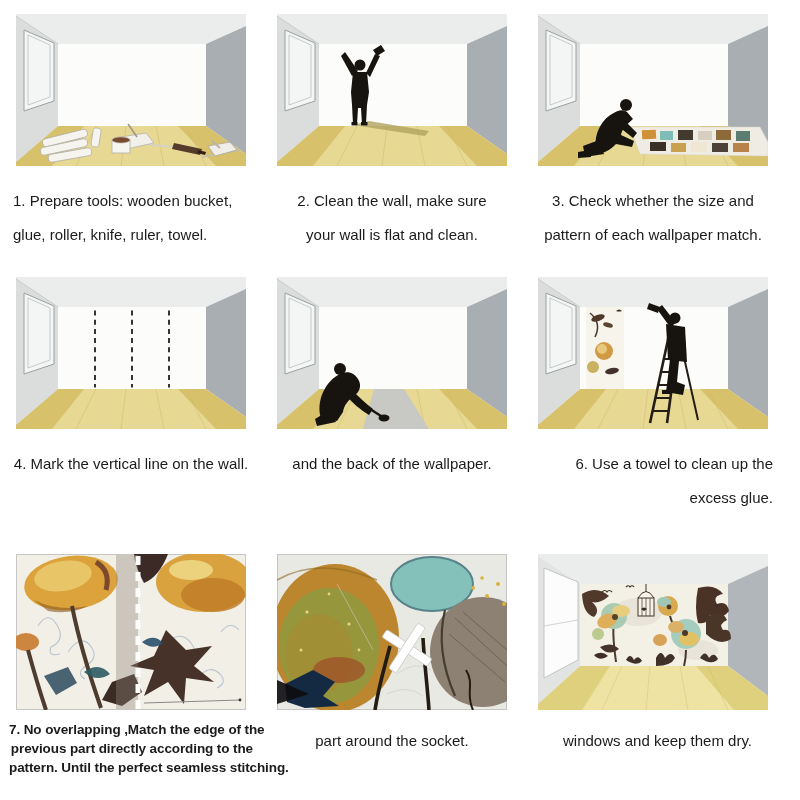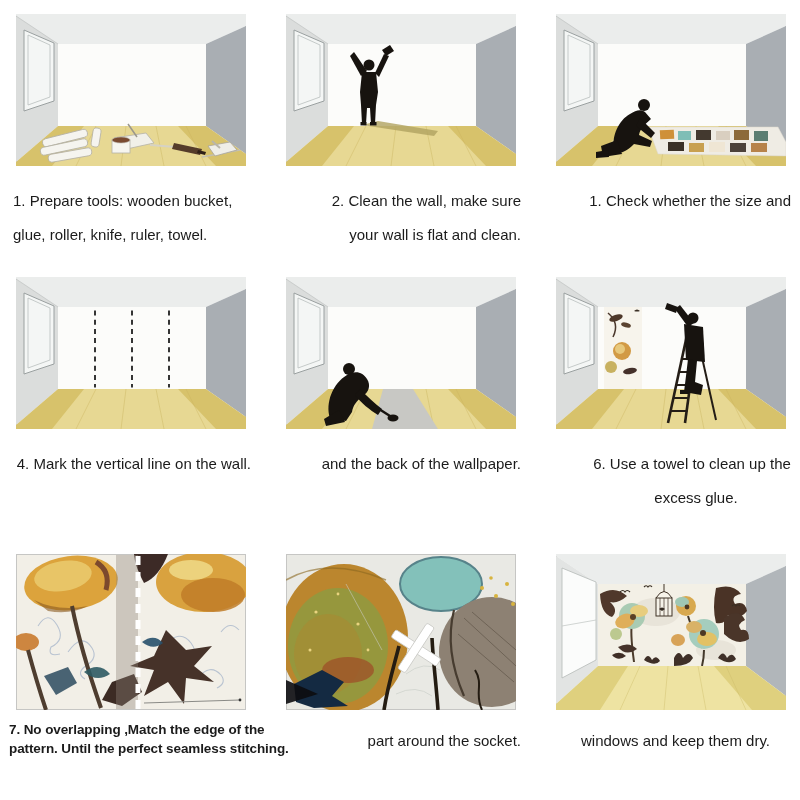--- a/index.html
+++ b/index.html
@@ -1,26 +1,26 @@
 <!DOCTYPE html>
 <html><head>
 <meta charset="utf-8">
 <style>
   html,body{margin:0;padding:0;background:#ffffff;}
   body{width:800px;height:800px;overflow:hidden;font-family:"Liberation Sans",sans-serif;}
   .sheet{display:grid;grid-template-columns:244px 244px 244px;grid-template-rows:263px 263px auto;
-         column-gap:26px;padding:12px 5px 0 9px;box-sizing:border-box;width:800px;}
+         column-gap:17px;padding:12px 5px 0 9px;box-sizing:border-box;width:800px;}
   .step{overflow:visible;}
   .fig{width:230px;height:152px;margin:2px auto 0;}
   .fig svg{display:block;width:100%;height:100%;}
   .row3 .fig{margin-top:16px;height:156px;}
-  .caption{margin:18px 2px 0;text-align:right;font-size:15px;line-height:34px;color:#1b1b1b;}
+  .caption{margin:18px 2px 0;text-align:center;font-size:15px;line-height:34px;color:#1b1b1b;}
   .caption .line{display:block;white-space:nowrap;}
   .cap-1{text-align:left;padding-left:2px;}
-  .cap-6{text-align:center;padding-left:42px;}
+  .cap-6{text-align:right;padding-left:42px;}
   .cap-6 .line + .line{padding-left:8px;}
   .cap-9{text-align:left;padding-left:30px;margin-top:14px;line-height:33px;}
   .cap-9 .line + .line{padding-left:20px;font-weight:bold;}
   .cap-7{font-size:13.5px;font-weight:700;line-height:19px;text-align:right;margin:10px 0 0 0;letter-spacing:-0.1px;}
   .cap-8{margin-top:14px;line-height:33px;}
 </style>
 </head>
 <body>
 
 <svg width="0" height="0" style="position:absolute" aria-hidden="true">
@@ -129,21 +129,22 @@
         <g fill="#17130f">
           <circle cx="88" cy="91" r="6"></circle>
           <path d="M58,138 C55,122 63,106 74,100 C80,96 85,95 89,98 L95,105 C88,111 84,115 83,121 L96,127 L94,133 L78,130 C71,137 64,141 58,138 Z"></path>
           <polygon points="84,104 99,119 95,124 80,112"></polygon>
           <polygon points="45,132 61,126 66,140 47,143"></polygon>
           <polygon points="40,138 52,136 53,143 40,144"></polygon>
         </g>
       </svg>
     </div>
     <p class="caption">
-      <span class="line">1. Check whether the size and</span>
+      <span class="line">3. Check whether the size and</span>
+      <span class="line">pattern of each wallpaper match.</span>
     </p>
   </section>
 
   <section class="step">
     <div class="fig">
       <svg viewBox="0 0 230 152">
         <use href="#room"></use>
         <g stroke="#1f1f1f" stroke-width="1.8" stroke-dasharray="5,4.2">
           <line x1="79" y1="33.5" x2="79" y2="110.5"></line>
           <line x1="116" y1="33.5" x2="116" y2="110.5"></line>
@@ -256,20 +257,21 @@
           <path d="M28,122 L52,113 L61,129 L40,141 Z" fill="#2c4a5e" opacity="0.85"></path>
         </g>
         <rect x="100" y="1" width="22" height="154" fill="#8d8478" opacity="0.38"></rect>
         <line x1="122" y1="2" x2="122" y2="156" stroke="#ffffff" stroke-width="5" stroke-dasharray="9,7"></line>
         <line x1="128" y1="149" x2="224" y2="146" stroke="#8a8a86" stroke-width="1.2"></line>
         <circle cx="224" cy="146" r="1.4" fill="#333"></circle>
       </svg>
     </div>
     <p class="caption cap-7">
       <span class="line">7. No overlapping ,Match the edge of the</span>
+      <span class="line">previous part  directly according to the</span>
       <span class="line">pattern. Until the perfect seamless stitching.</span>
     </p>
   </section>
 
   <section class="step row3">
     <div class="fig">
       <svg viewBox="0 0 230 156">
         <rect x="0.5" y="0.5" width="229" height="155" fill="#e9e9e4" stroke="#c6c6c4"></rect>
         <g stroke="#cfd3cd" stroke-width="1" opacity="0.8">
           <path d="M120,120 q18,-14 34,-4" fill="none"></path>

